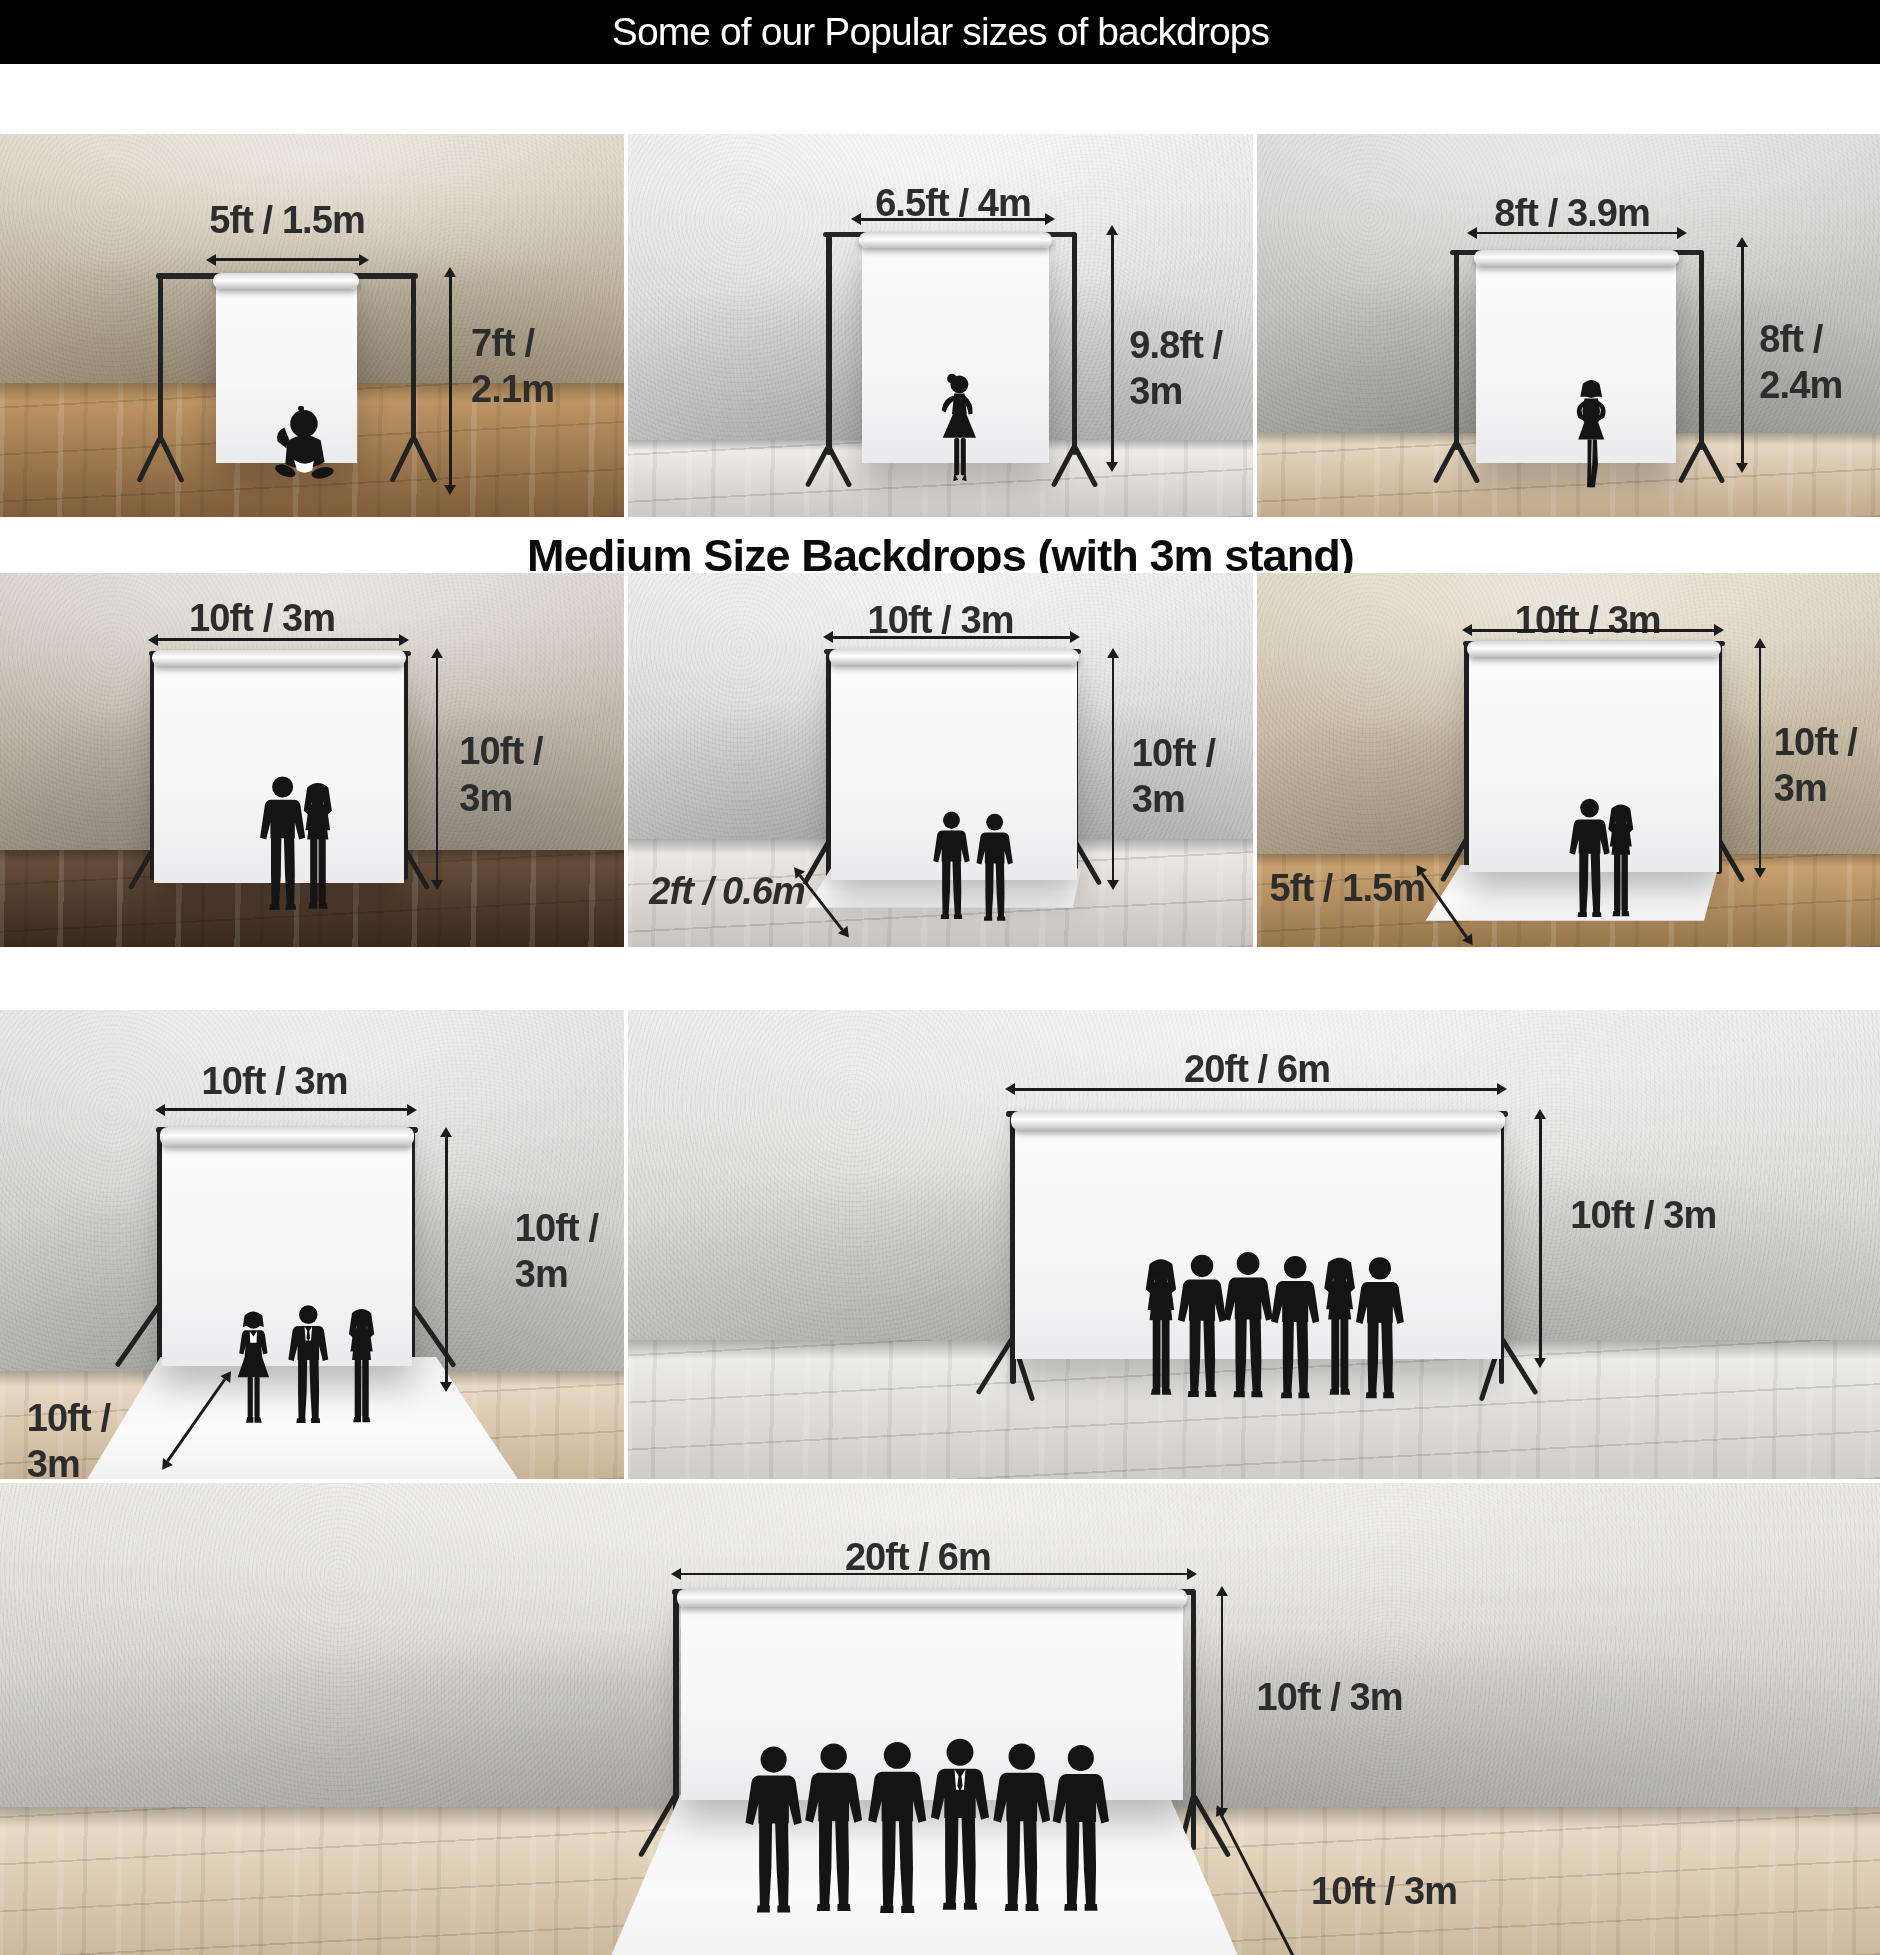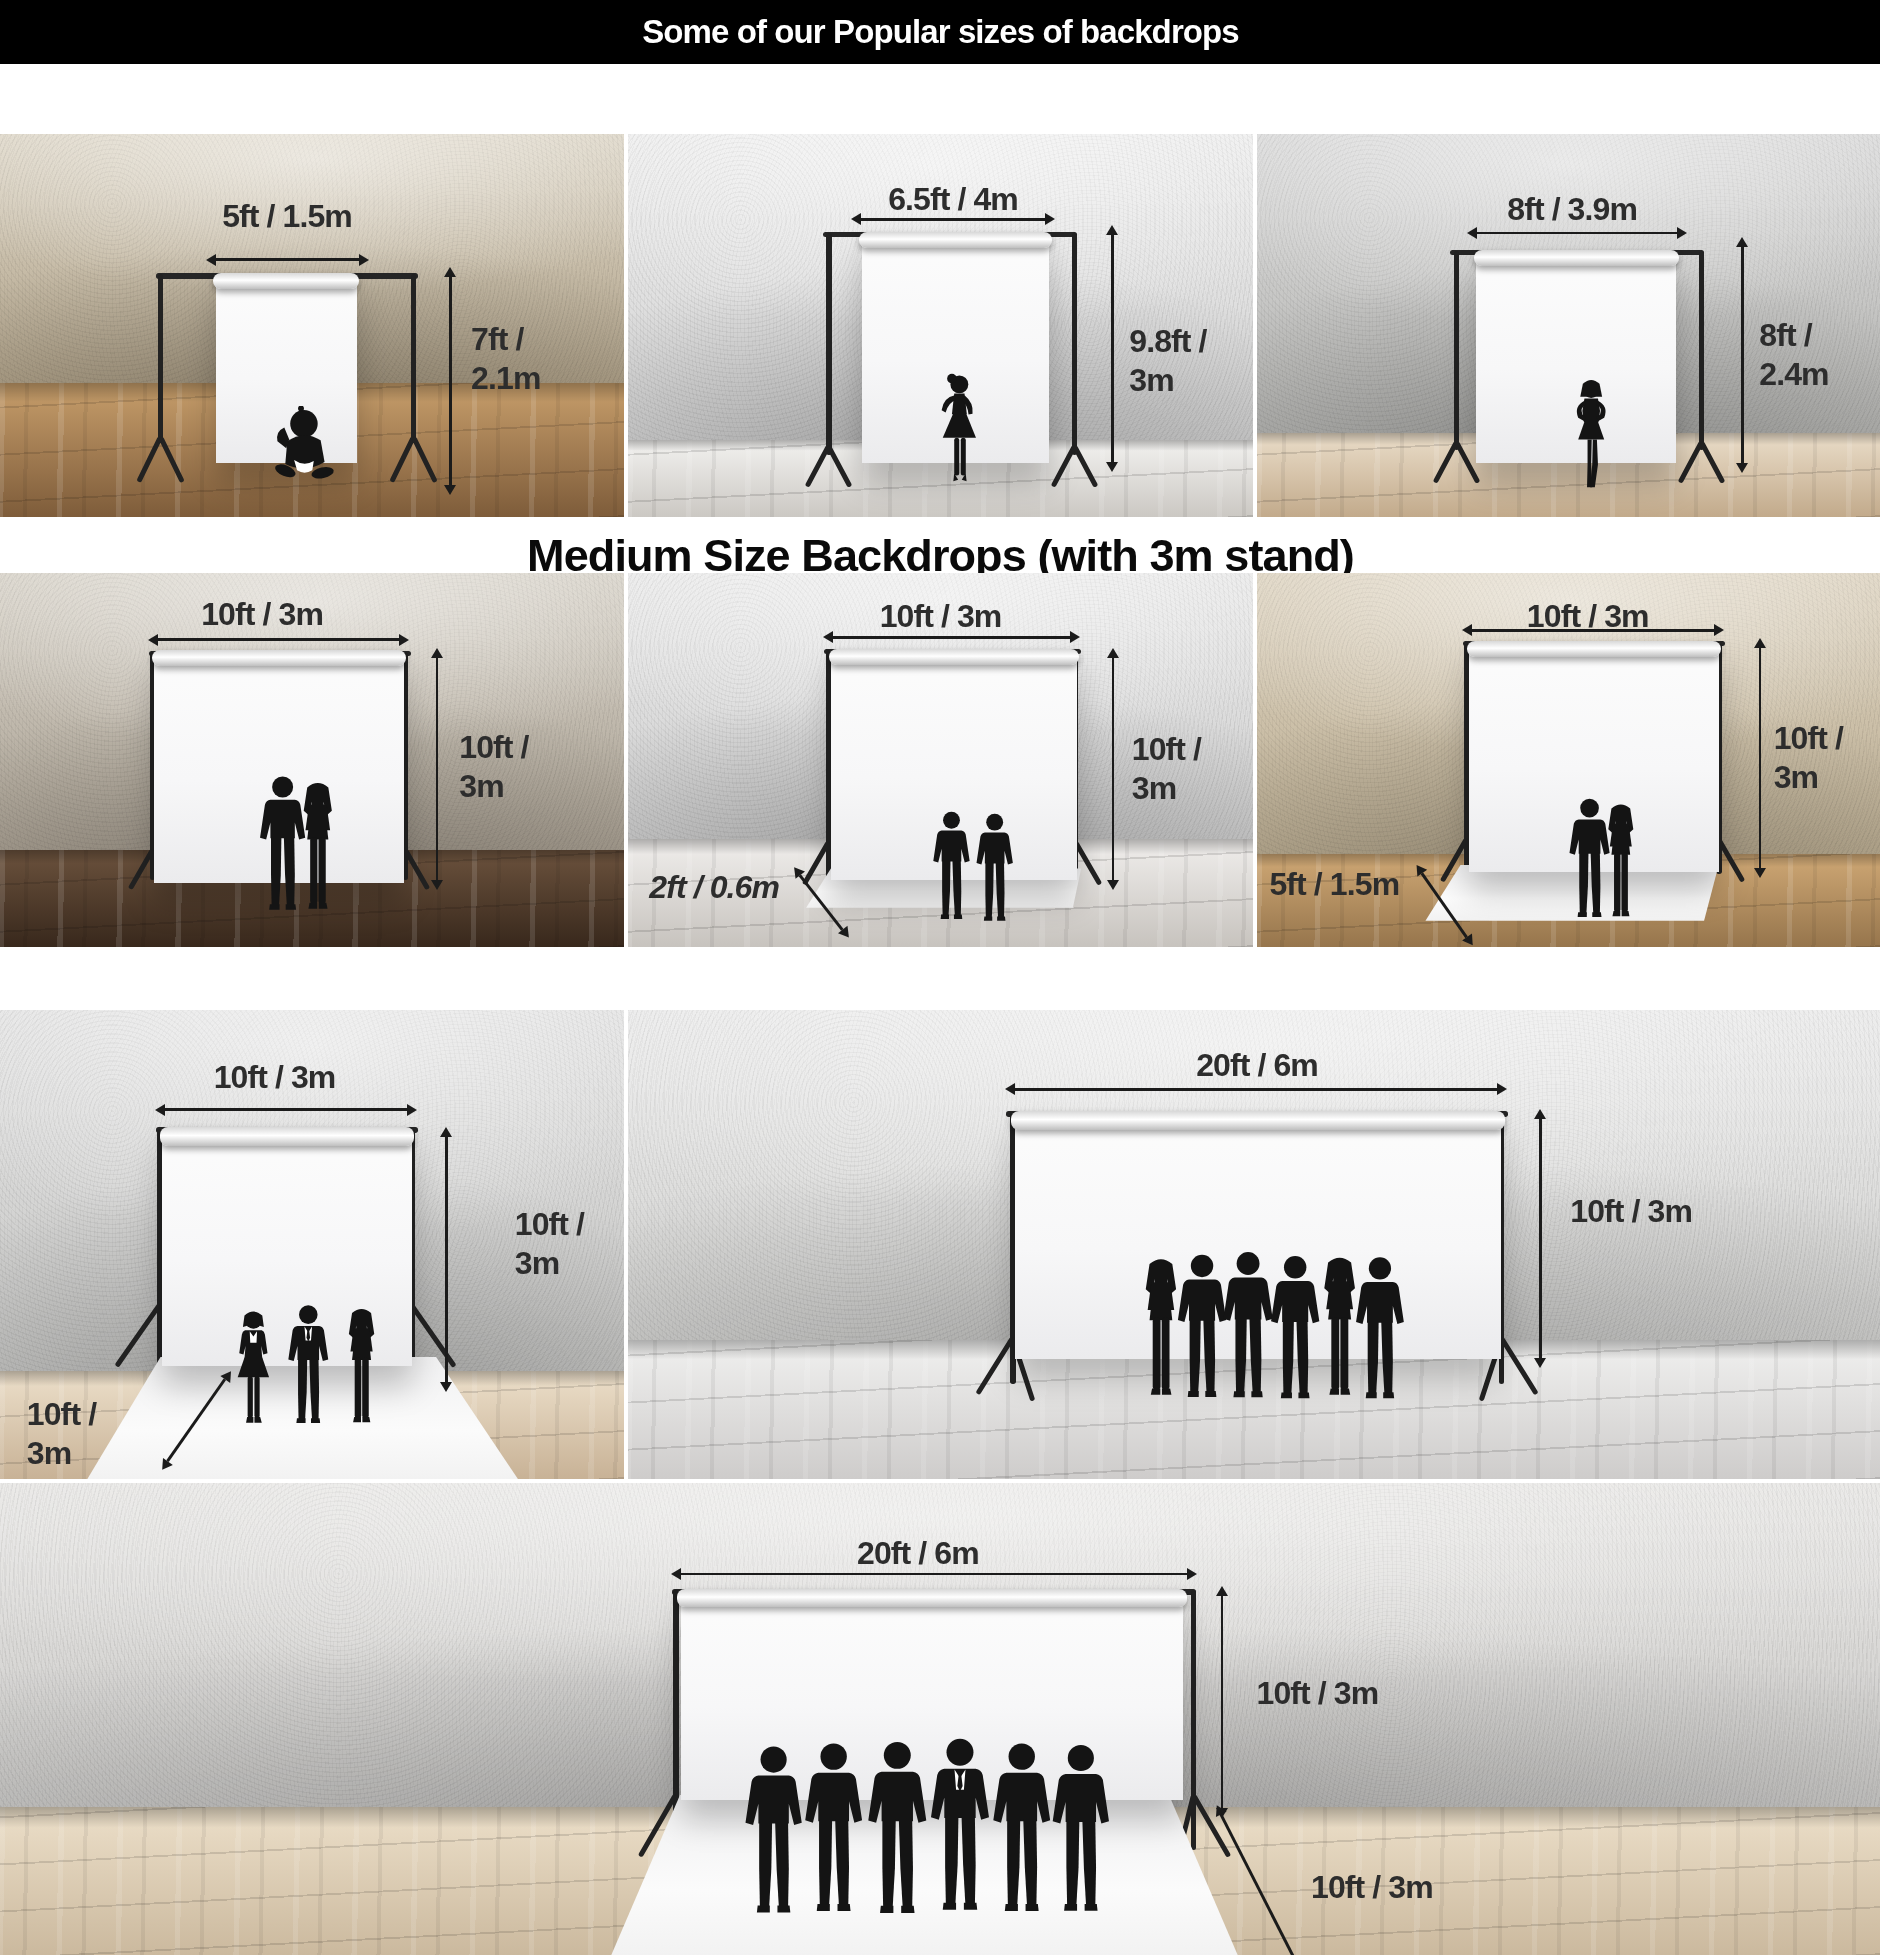--- a/index.html
+++ b/index.html
@@ -1,20 +1,20 @@
 <!DOCTYPE html>
 <html style="font-size:14.3px"><head>
 <meta charset="utf-8">
 <style>
   html,body{margin:0;padding:0;background:#ffffff;}
   .page{position:relative;width:1881px;height:1955px;background:#ffffff;overflow:hidden;
         font-family:"Liberation Sans", sans-serif;}
   .topbar{position:absolute;left:0;top:0;width:100%;height:64px;background:#000;
           display:flex;align-items:center;justify-content:center;}
-  .topbar h1{margin:0;color:#fff;font-size:33px;font-weight:700;letter-spacing:-0.9px;}
+  .topbar h1{margin:0;color:#fff;font-size:39px;font-weight:400;letter-spacing:-0.9px;}
   .sec-title{position:absolute;left:0;width:100%;text-align:center;color:#0a0a0a;
              font-size:45px;font-weight:700;letter-spacing:-0.9px;}
   .panel{position:absolute;overflow:hidden;background:#ddd;}
   .wall{position:absolute;left:0;top:0;right:0;
         background:
           radial-gradient(120% 90% at 50% 10%, rgba(255,255,255,.50), rgba(255,255,255,0) 60%),
           radial-gradient(150% 130% at 50% 115%, rgba(0,0,0,.26), rgba(0,0,0,0) 55%),
           repeating-radial-gradient(circle at 18% 28%, rgba(0,0,0,.045) 0 1.3px, transparent 1.3px 4.5px),
           repeating-radial-gradient(circle at 74% 62%, rgba(0,0,0,.035) 0 0.9px, transparent 0.9px 3.6px),
           linear-gradient(180deg, var(--w1), var(--w2));}
@@ -25,21 +25,21 @@
           repeating-linear-gradient(91deg, rgba(255,255,255,.12) 0 5.4px, transparent 5.4px 25px, rgba(0,0,0,.06) 25px 29px, transparent 29px 59px),
           linear-gradient(180deg, var(--f1), var(--f2));}
   .sheet{position:absolute;background:linear-gradient(180deg,#fcfcfc 0%,#f7f7f8 55%,#ebebed 100%);
          box-shadow:0 19.7px 30px rgba(0,0,0,.22);}
   .sweep{position:absolute;background:linear-gradient(180deg,#f0f0f1,#fbfbfb 60%,#f2f2f2);}
   .roll{position:absolute;background:linear-gradient(180deg,#d8d8d8 0%,#ffffff 45%,#bfbfbf 100%);
         border-radius:8px;box-shadow:0 3.6px 6.3px rgba(0,0,0,.35);}
   .bar{position:absolute;height:5.4px;background:#262626;border-radius:2.7px;}
   .pole{position:absolute;width:5.4px;background:#222;border-radius:2.7px;}
   .leg{position:absolute;width:5.4px;background:#222;border-radius:2.7px;transform-origin:top center;}
-  .lbl{position:absolute;font-weight:700;color:#2d2d2d;font-size:32px;line-height:1.22;
+  .lbl{position:absolute;font-weight:700;color:#2d2d2d;font-size:38px;line-height:1.22;
        letter-spacing:-0.9px;white-space:nowrap;}
   .lbl.center{transform:translateX(-50%);}
   .ah{position:absolute;height:2.7px;background:#1b1b1b;}
   .ah::before{content:"";position:absolute;left:-9.9px;top:-4.9px;border-top:6.3px solid transparent;
        border-bottom:6.3px solid transparent;border-right:10.7px solid #1b1b1b;}
   .ah::after{content:"";position:absolute;right:-9.9px;top:-4.9px;border-top:6.3px solid transparent;
        border-bottom:6.3px solid transparent;border-left:10.7px solid #1b1b1b;}
   .av{position:absolute;width:2.7px;background:#1b1b1b;}
   .av::before{content:"";position:absolute;top:-9.9px;left:-4.9px;border-left:6.3px solid transparent;
        border-right:6.3px solid transparent;border-bottom:10.7px solid #1b1b1b;}

